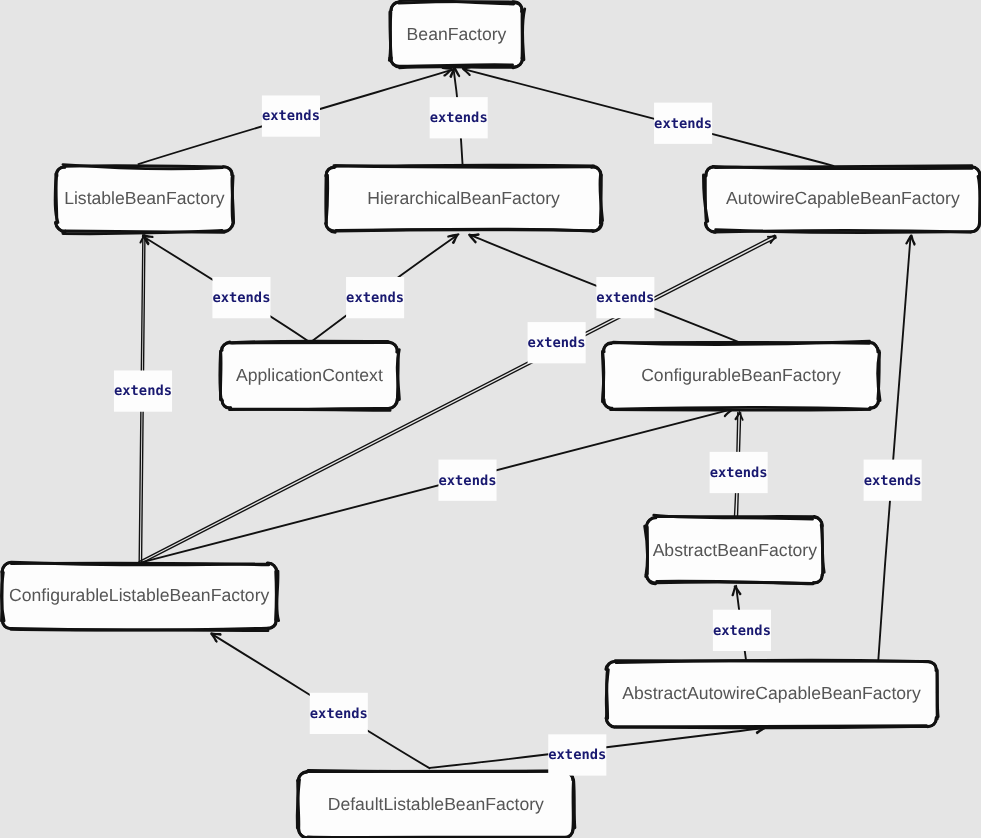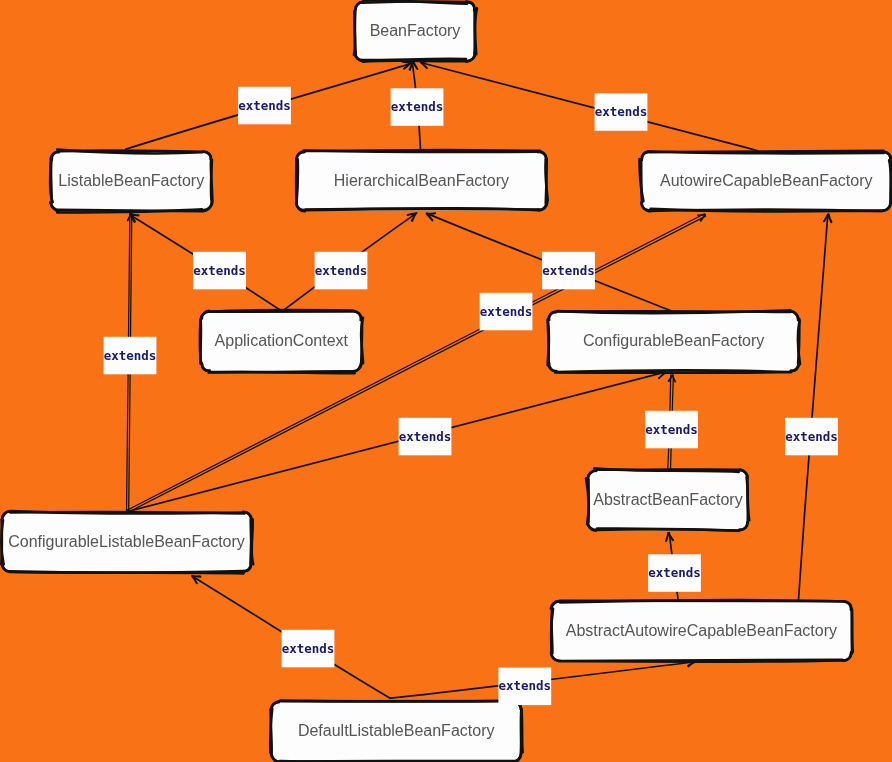--- a/index.html
+++ b/index.html
@@ -1,17 +1,17 @@
 <!DOCTYPE html>
 <html><head>
 <meta charset="utf-8">
 <title>BeanFactory hierarchy</title>
 <style>
   html,body{margin:0;padding:0;background:#fdfdfd;}
-  #canvas-wrap{position:relative;width:892px;height:762px;overflow:hidden;background:#f97316;}
+  #canvas-wrap{position:relative;width:892px;height:762px;overflow:hidden;background:#e5e5e5;}
   svg#diagram{position:absolute;left:0;top:0;width:892px;height:762px;display:block;}
   .box-label{font-family:"Liberation Sans",sans-serif;font-size:16px;fill:#555555;transform:translateZ(0);}
   .edge-label{font-family:"DejaVu Sans Mono",monospace;font-weight:bold;font-size:12.5px;fill:#191970;transform:translateZ(0);}
   .rough{fill:none;stroke:#111111;stroke-linecap:round;stroke-linejoin:round;}
 </style>
 </head>
 <body>
 
 <div id="canvas-wrap">
   <svg id="diagram" viewBox="0 0 892 762">

